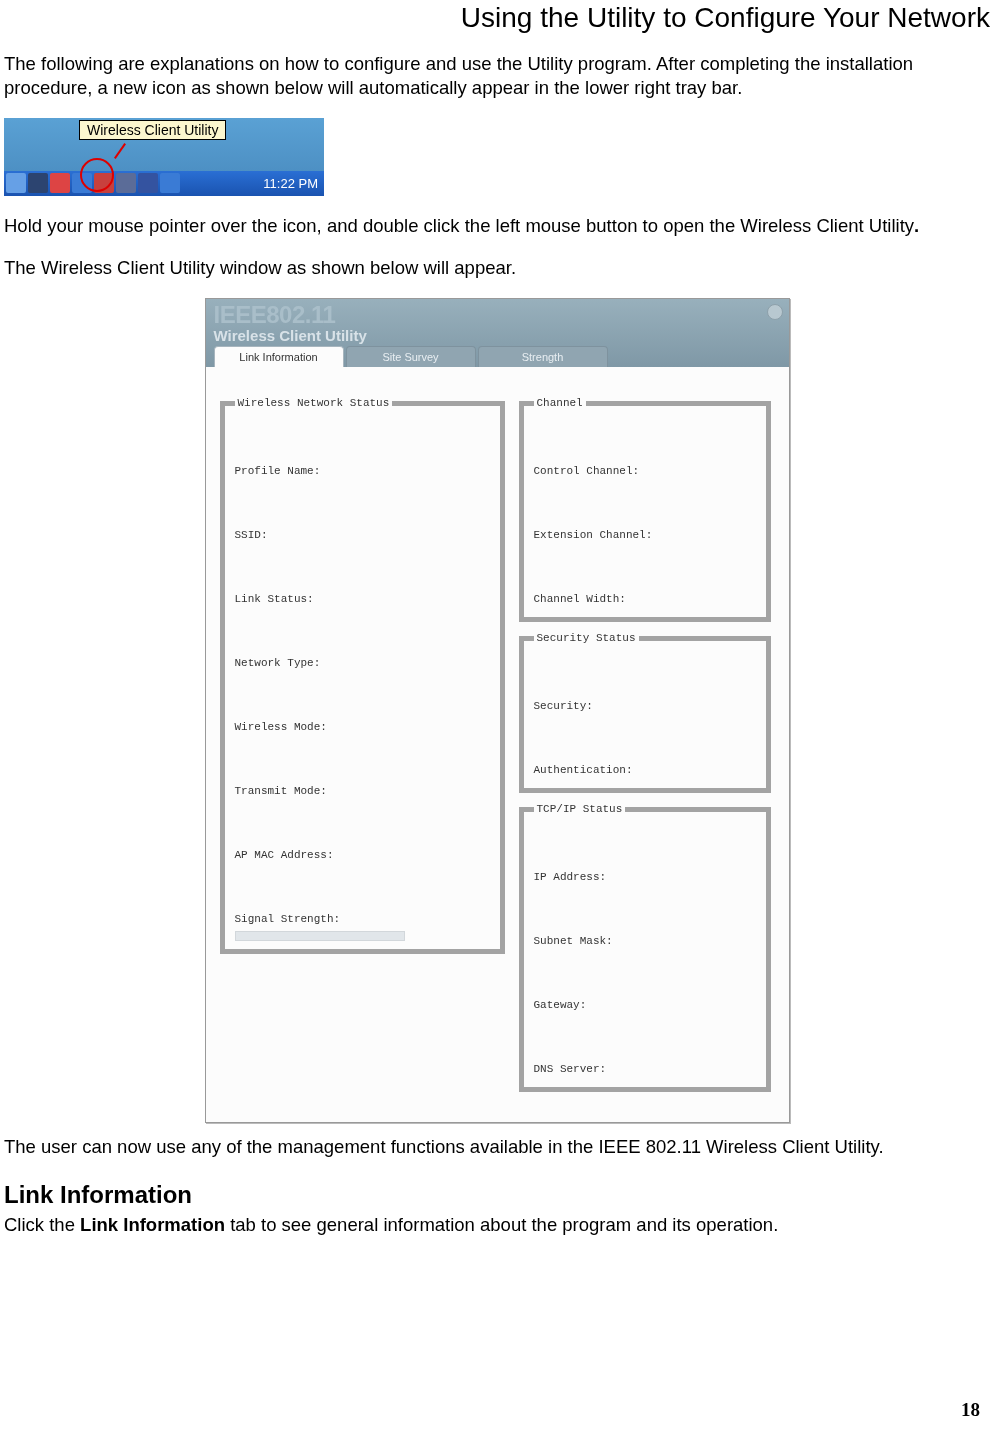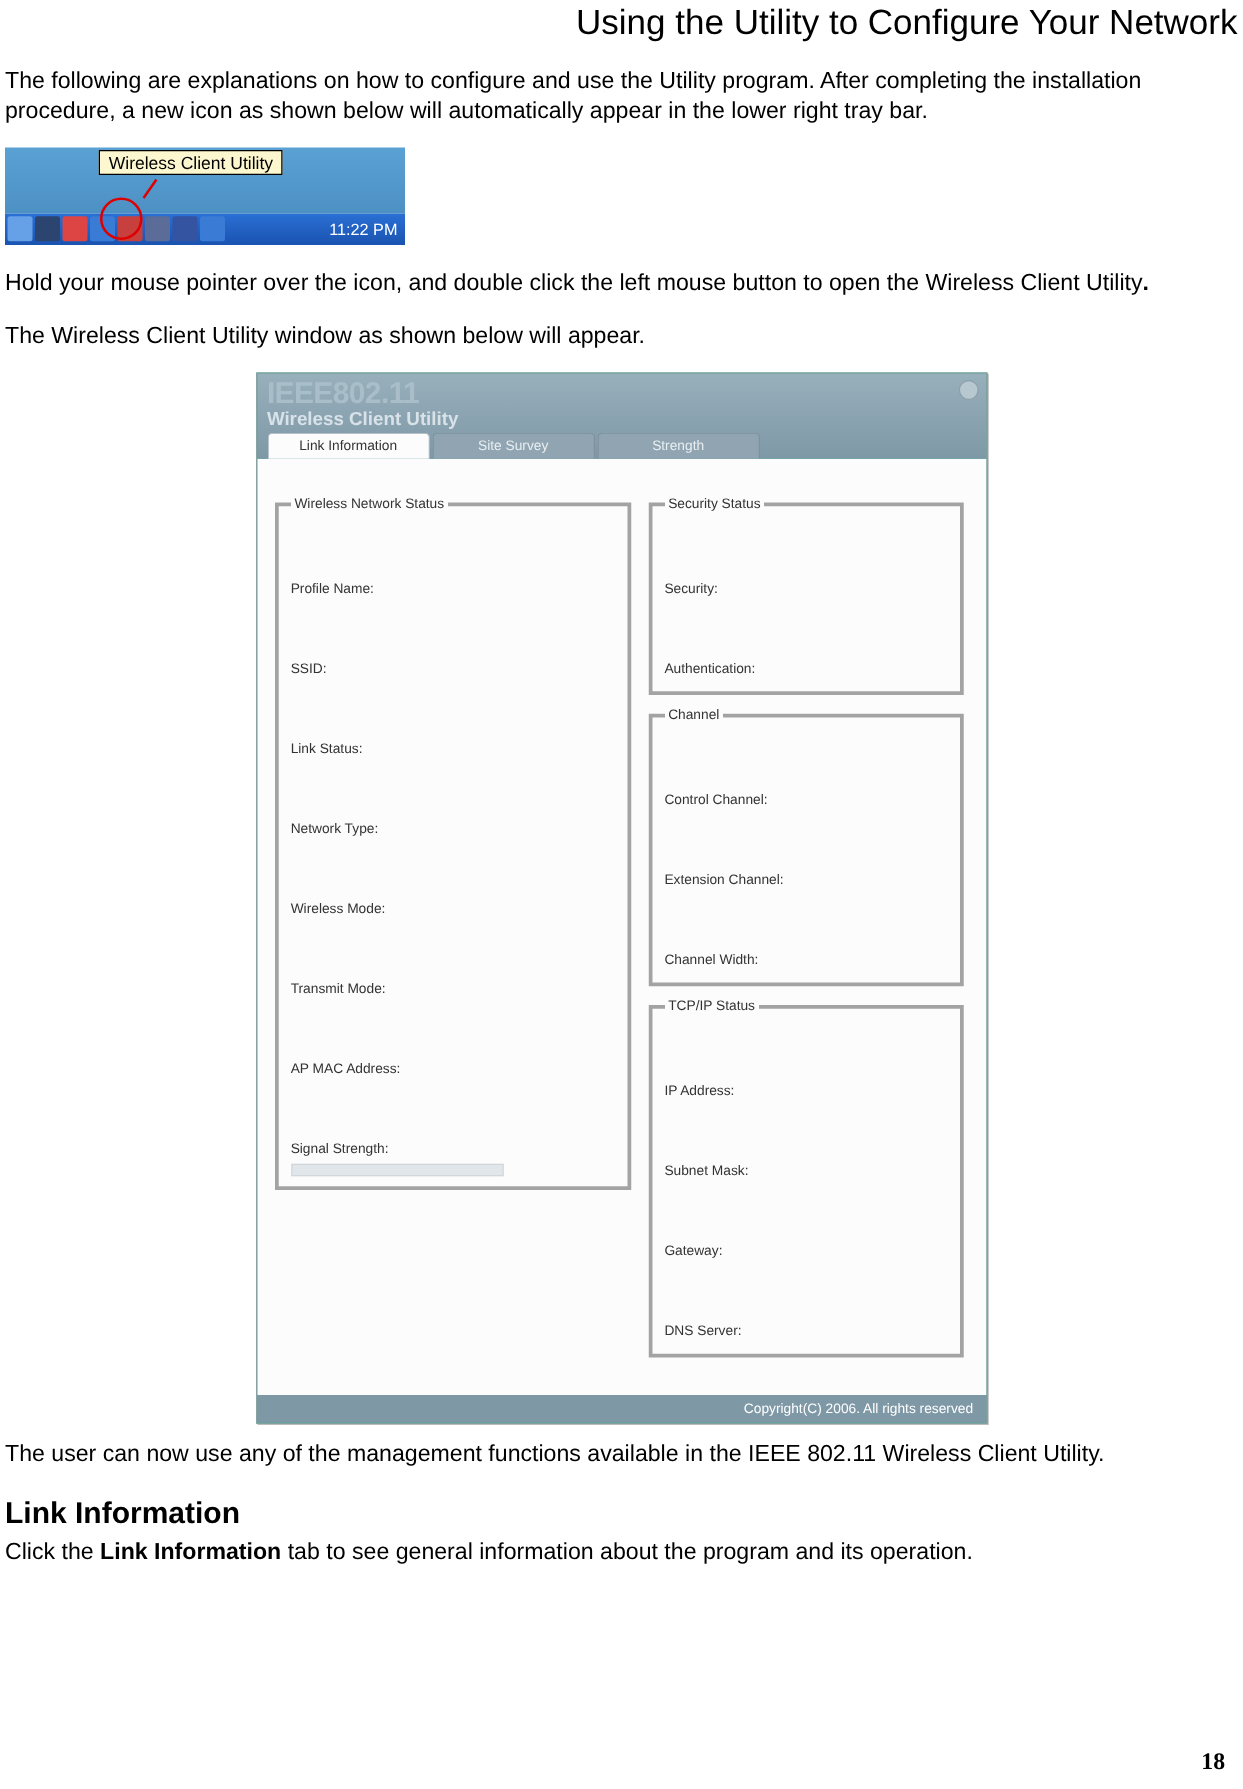--- a/index.html
+++ b/index.html
@@ -84,21 +84,21 @@
       left: 115px; top: 24px;
       transform: rotate(35deg);
     }
 
     
     .app-wrap { display:flex; justify-content:center; margin: 6px 0 12px; }
     .app {
       width: 585px;
       border: 1px solid #999;
       box-shadow: 1px 1px 0 #bbb;
-      background: #14b8a6;
+      background: #6d28d9;
       font-family: Tahoma, Arial, sans-serif;
     }
     .app-header {
       height: 68px;
       background: linear-gradient(#98b0bc 0%, #7f98a6 100%);
       position: relative;
       padding: 2px 8px 0 8px;
     }
     .app-header-title1 {
       font-size: 24px;
@@ -139,24 +139,25 @@
     .app-body {
       background:#fcfcfc;
       padding: 30px 14px 30px 14px;
       display:flex;
       gap: 14px;
     }
     .column { display:flex; flex-direction:column; gap:10px; }
     .col-left{ width:285px; }
     .col-right{ width:252px; }
     fieldset.group {
-      border:3px solid #a3a3a3;
+      border:5px solid #a3a3a3;
       border-radius:0;
       padding: 8px 8px 8px 10px;
       font-size:11px;
+      font-family:Liberation Mono, monospace;
     }
     fieldset.group > legend {
       font-size:11px; color:#333; padding:0 3px;
     }
     .field-row {
       font-size:11px; color:#333;
       padding: 4px 0;
       margin-top: 44px;
     }
     .sig-bar { height:10px; width:170px; background:#e1e6ea; border:1px solid #d2d7db; margin-top:2px; }
@@ -239,40 +240,39 @@
           <div class="field-row">Network Type:</div>
           <div class="field-row">Wireless Mode:</div>
           <div class="field-row">Transmit Mode:</div>
           <div class="field-row">AP MAC Address:</div>
           <div class="field-row">Signal Strength:</div>
           <div class="sig-bar"></div>
         </fieldset>
       </div>
       <div class="column col-right">
         <fieldset class="group">
-          <legend>Security Status</legend>
-          <div class="field-row">Security:</div>
-          <div class="field-row">Authentication:</div>
-        </fieldset>
-        <fieldset class="group">
           <legend>Channel</legend>
           <div class="field-row">Control Channel:</div>
           <div class="field-row">Extension Channel:</div>
           <div class="field-row">Channel Width:</div>
+        </fieldset>
+        <fieldset class="group">
+          <legend>Security Status</legend>
+          <div class="field-row">Security:</div>
+          <div class="field-row">Authentication:</div>
         </fieldset>
         <fieldset class="group">
           <legend>TCP/IP Status</legend>
           <div class="field-row">IP Address:</div>
           <div class="field-row">Subnet Mask:</div>
           <div class="field-row">Gateway:</div>
           <div class="field-row">DNS Server:</div>
         </fieldset>
       </div>
     </div>
-    <div class="app-footer">Copyright(C) 2006. All rights reserved</div>
   </div>
 </div>
 
 <p class="body-text" style="">The user can now use any of the management functions available in the IEEE 802.11 Wireless Client Utility.</p>
 
 <h2 class="section-title">Link Information</h2>
 <p class="body-text">
   <span>Click the </span><b>Link Information</b><span> tab to see general information about the program and its operation.</span>
 </p>
 

